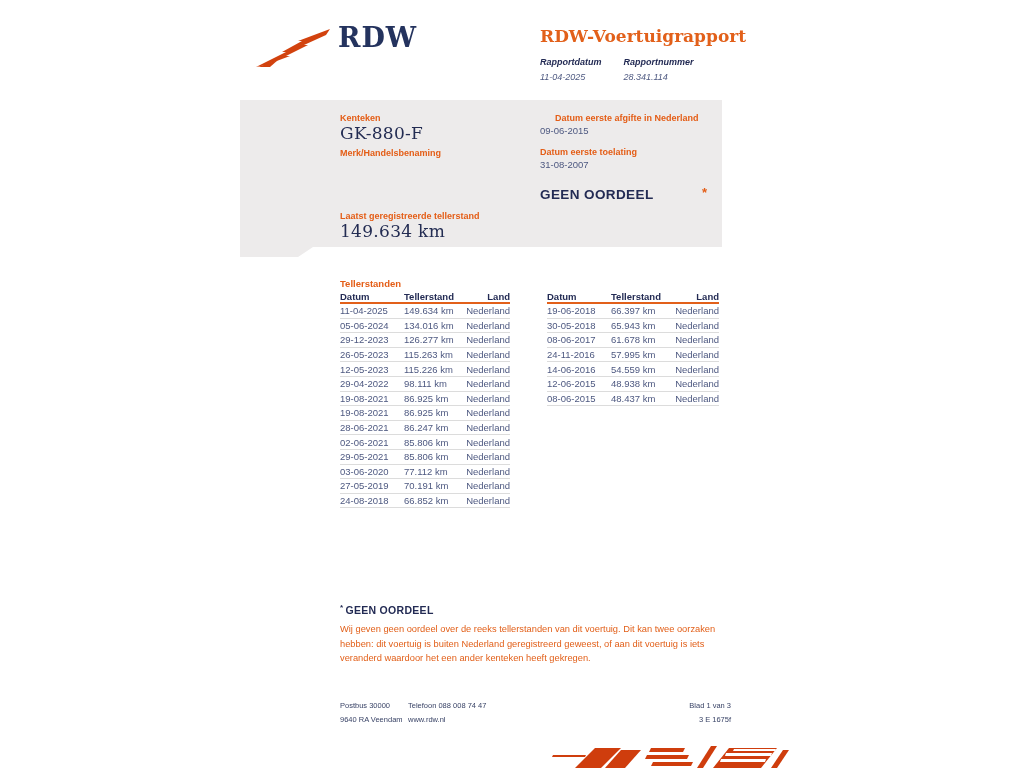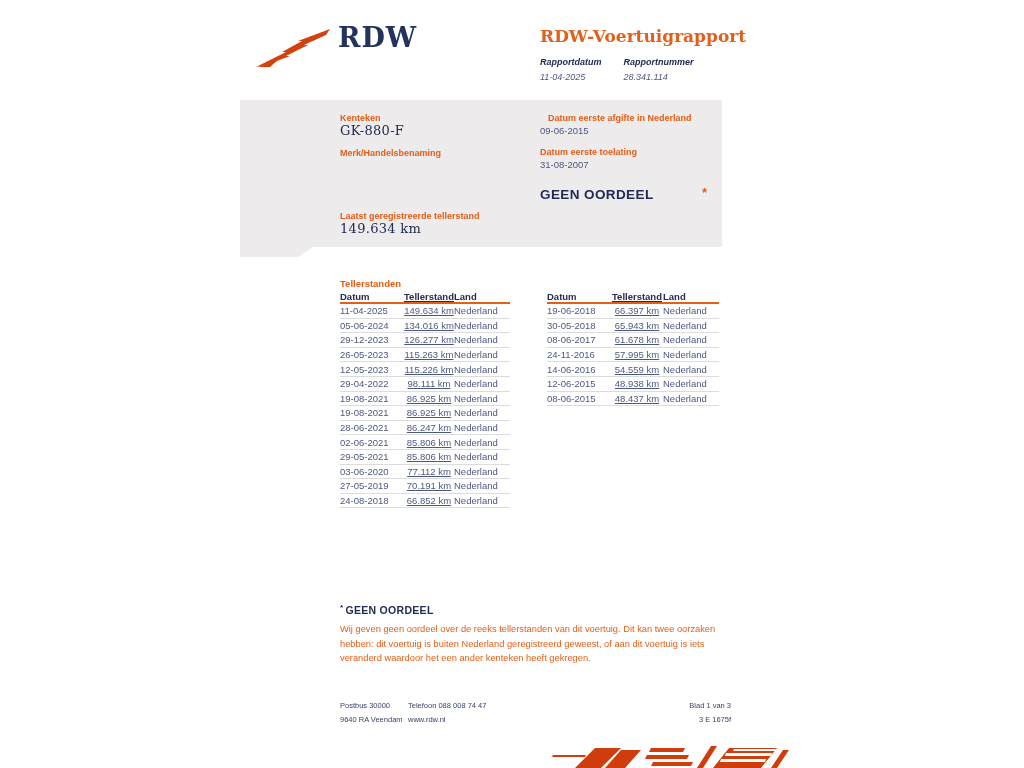--- a/index.html
+++ b/index.html
@@ -24,31 +24,31 @@
   .meta-label { font-size:9px; font-weight:700; color:#232b54; }
   .meta-value { font-size:9px; color:#4d5880; margin-top:5px; }
   
   .vbox {
     position:absolute; left:240px; top:100px; width:482px; height:157px;
     background:#edebeb;
     clip-path:polygon(0 0, 100% 0, 100% 147px, 73px 147px, 58px 157px, 0 157px);
   }
   .vbox .lbl { position:absolute; font-size:9px; font-weight:700; color:#e45d16; }
   .vbox .val {
-    position:absolute; font-family:"DejaVu Serif", serif; font-size:13px;
+    position:absolute; font-family:"DejaVu Serif", serif; font-size:17px;
     color:#232c52; letter-spacing:.3px;
   }
   .vbox .sval { position:absolute; font-size:9.5px; color:#4d5880; }
   .pos-kenteken-l { left:100px; top:13px; }
   .pos-kenteken-v { left:100px; top:23px; }
   .pos-merk-l     { left:100px; top:48px; }
   .pos-merk-v     { left:100px; top:58px; width:150px; line-height:21px; }
   .pos-stand-l    { left:100px; top:111px; }
   .pos-stand-v    { left:100px; top:121px; }
-  .pos-afgifte-l  { left:308px; top:13px; }
+  .pos-afgifte-l  { left:315px; top:13px; }
   .pos-afgifte-v  { left:300px; top:25px; }
   .pos-toelating-l{ left:300px; top:47px; }
   .pos-toelating-v{ left:300px; top:59px; }
   .verdict {
     position:absolute; left:300px; top:87px; font-size:13.5px; font-weight:700;
     color:#232b54; letter-spacing:.4px;
   }
   .verdict-mark {
     position:absolute; left:462px; top:85px; font-size:13px; font-weight:700;
     color:#e45d16;
@@ -62,22 +62,22 @@
   .otable-left  { left:340px; width:170px; }
   .otable-right { left:547px; width:172px; }
   .trow {
     display:flex; align-items:center; height:14.6px;
     border-bottom:1px solid #dcdcdc; color:#4d5880;
   }
   .trow.thead {
     height:13px; border-bottom:2px solid #e2601a; font-weight:700; color:#232b54;
   }
   .c1 { width:64px; text-align:left; }
-  .c2 { flex:1; text-align:center;text-decoration:underline; }
-  .c3 { width:56px; }
+  .c2 { flex:1; text-align:left; }
+  .c3 { width:56px; text-align:right; }
   
   .footnote { position:absolute; left:340px; top:603px; width:398px; }
   .footnote-head { font-size:10.5px; font-weight:700; color:#232b54; letter-spacing:.3px; }
   .footnote-head .fn-mark { font-size:8px; vertical-align:4px; margin-right:2px; }
   .footnote-body {
     margin-top:6px; font-size:9.3px; line-height:14.5px; color:#e2601a;
   }
   
   .footer {
     position:absolute; left:340px; top:699px; width:391px;

